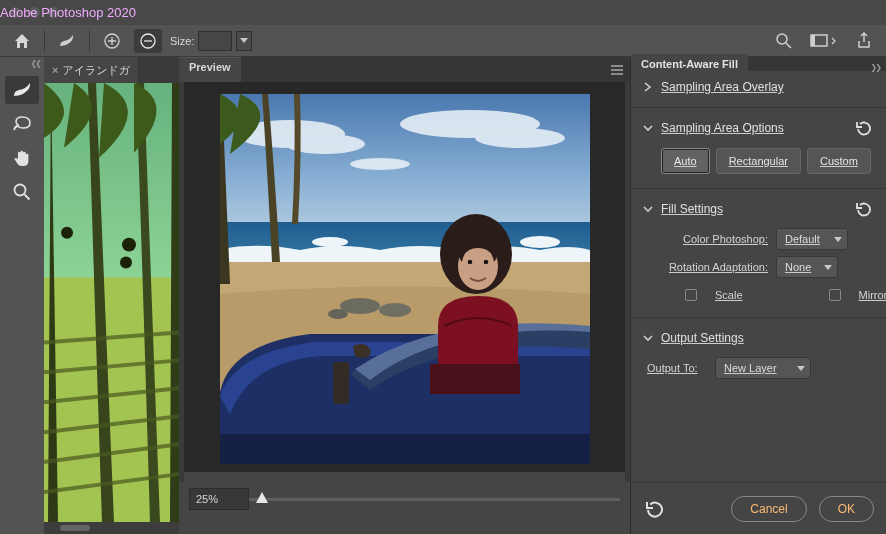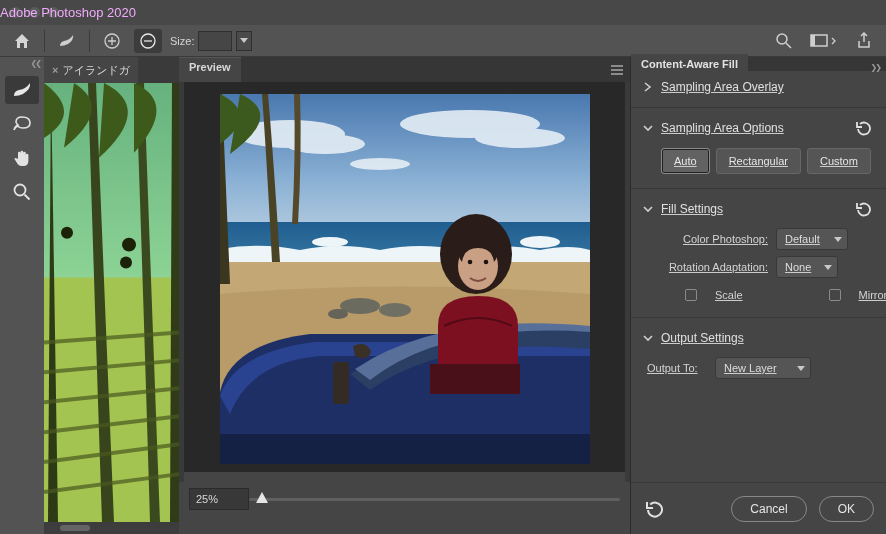--- a/index.html
+++ b/index.html
@@ -73,21 +73,21 @@
   .tbutton.sel { background:#626262; border-color:#888; box-shadow: inset 0 0 0 1px #222; }
 
   .frow { display:flex; align-items:center; height:28px; gap:8px; padding-left:10px; }
   .frow .lab { font-size:11px; color:#d4d4d4; text-align:right; width:115px; }
   .dropdown { height:22px; min-width:72px; background:#555; border:1px solid #383838; border-radius:3px; font-size:11px; color:#ddd; padding:0 18px 0 8px; display:flex; align-items:center; position:relative; cursor:pointer; }
   .dropdown .caret { position:absolute; right:5px; top:8px; }
   .cb { width:12px; height:12px; border:1px solid #8a8a8a; background:#454545; display:inline-block; border-radius:2px; }
   .cbrow { display:flex; align-items:center; gap:18px; font-size:11px; color:#d4d4d4;padding-left:36px; }
 
   .rfooter { margin-top:auto; height:52px; border-top:1px solid #383838; display:flex; align-items:center; padding:0 12px; gap:12px; }
-  .pill { height:26px; padding:0 18px; border:1px solid #888; border-radius:14px; display:flex; align-items:center; font-size:12px; color:#e5e5e5; background:transparent; cursor:pointer; }
+  .pill { height:26px; padding:0 18px; border:1px solid #888; border-radius:14px; display:flex; align-items:center; font-size:12px; color:#fdba74; background:transparent; cursor:pointer; }
 
   svg { display:block; }
 </style>
 </head>
 <body>
 
 <div class="titlebar">
   <div class="traffic">
     <div class="tdot"></div>
     <div class="tdot"></div>

